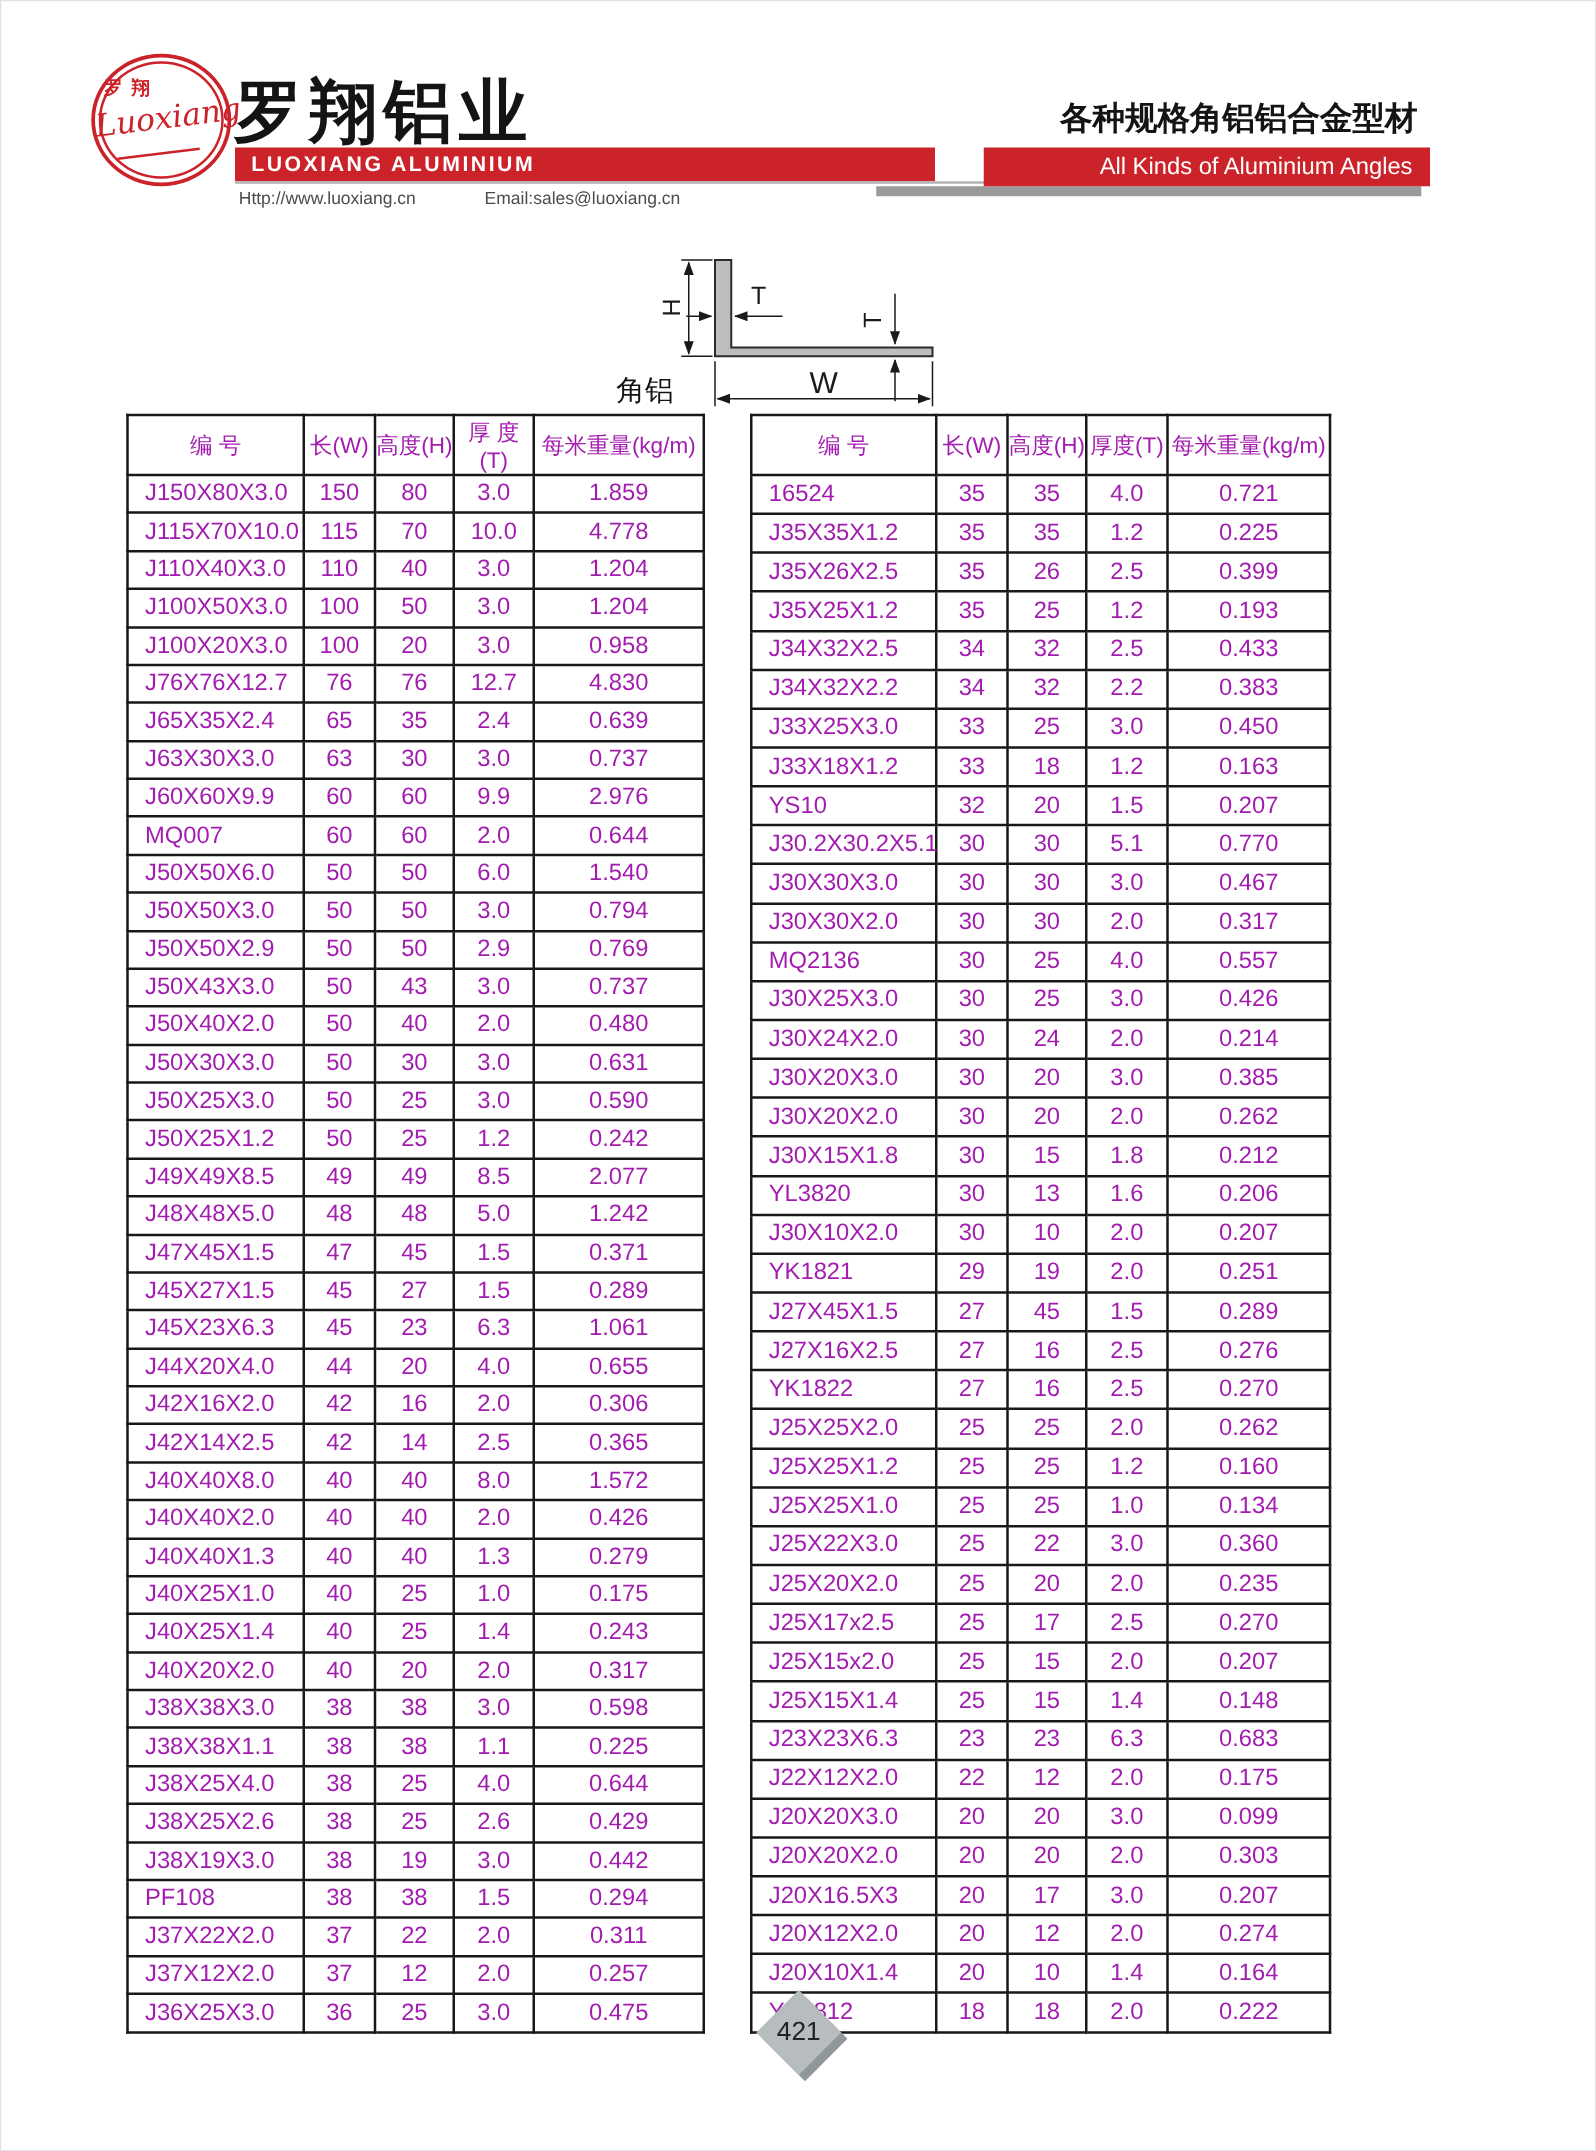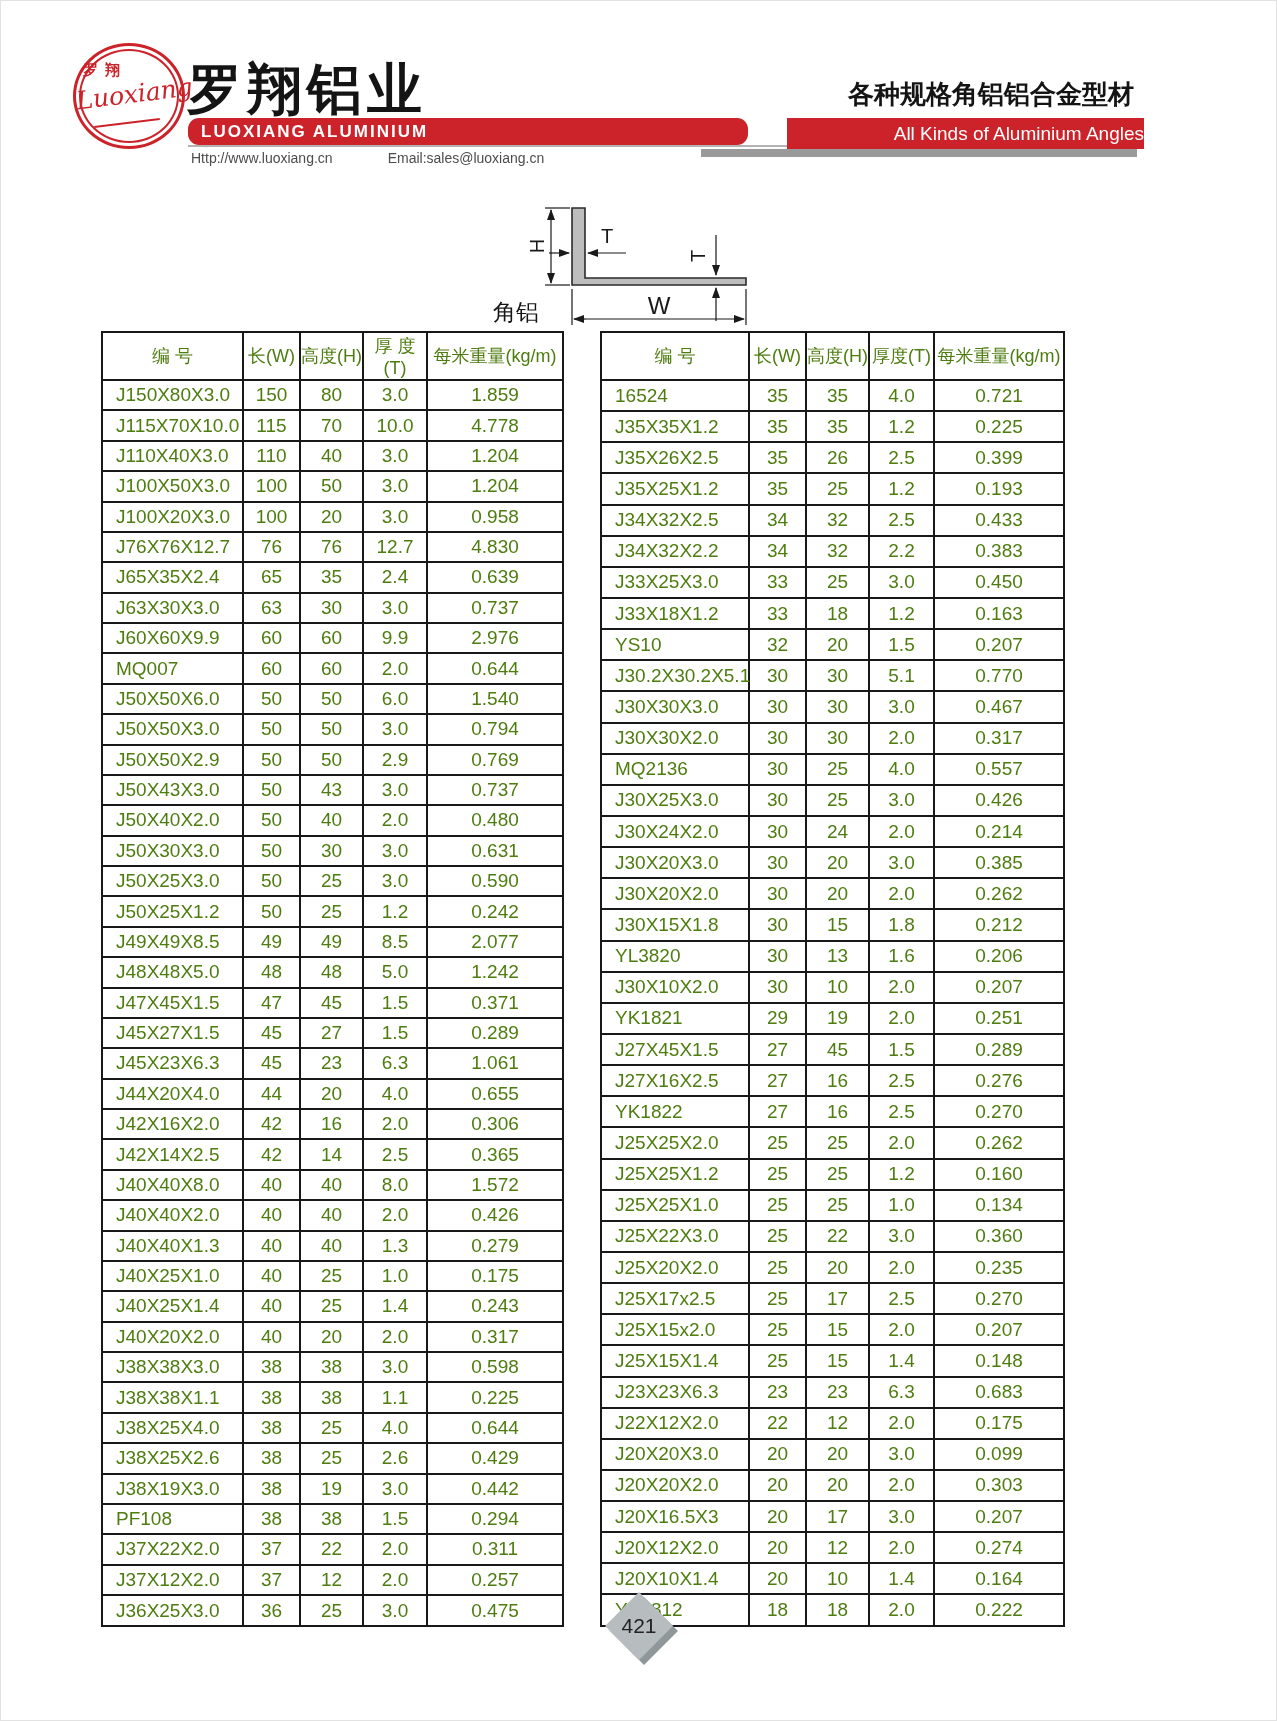--- a/index.html
+++ b/index.html
@@ -8,31 +8,31 @@
     border:1px solid #e2e2e2; box-sizing:border-box; overflow:hidden;
     font-family:"Liberation Sans", sans-serif; color:#161616;
   }
   
   .logo{position:absolute; left:72px; top:42px; width:106px; height:100px; border:3px solid #cc2229; border-radius:50%;}
   .logo-inner{position:absolute; left:3px; top:3px; right:3px; bottom:3px; border:2px solid #cc2229; border-radius:50%;}
   .logo-cn{position:absolute; top:15px; left:0; width:100%; color:#cc2229; font-weight:bold; font-size:15px; letter-spacing:7px; text-indent:7px;}
   .logo-script{position:absolute; top:34px; left:0; width:100%; text-align:center; color:#cc2229; font-size:25px; font-style:italic; font-family:"DejaVu Serif", serif; transform:rotate(-7deg);}
   .logo-underline{position:absolute; left:18px; bottom:22px; width:66px; height:0; border-bottom:2px solid #cc2229; transform:rotate(-7deg);}
   .company-cn{position:absolute; left:186px; top:52px; font-size:55px; font-weight:bold; letter-spacing:5px; color:#141414;}
-  .band-left{position:absolute; left:187px; top:117px; width:560px; height:27px; background:#cc2229; color:#fff; font-weight:bold; font-size:17px; letter-spacing:2px; line-height:27px; padding-left:13px; box-sizing:border-box;border-radius:11px;}
+  .band-left{position:absolute; left:187px; top:117px; width:560px; height:27px; background:#cc2229; color:#fff; font-weight:bold; font-size:17px; letter-spacing:2px; line-height:27px; padding-left:13px; box-sizing:border-box;}
   .header-rule{position:absolute; left:187px; top:144px; width:956px; height:2px; background:#b3b3b3;}
   .contact{position:absolute; left:190px; top:149px; font-size:14px; color:#4c4c4c;}
   .contact span{margin-right:55px;}
   .product-cn{position:absolute; left:643px; top:76px; width:490px; text-align:right; font-size:26px; font-weight:bold; color:#141414;}
-  .band-right{position:absolute; left:786px; top:117px; width:357px; height:31px; background:#cc2229; color:#fff; font-size:19px; line-height:31px; text-align:right; padding-right:0; box-sizing:border-box;}
+  .band-right{position:absolute; left:786px; top:117px; width:357px; height:31px; background:#cc2229; color:#fff; font-size:19px; line-height:31px; text-align:right; padding-right:14px; box-sizing:border-box;}
   .band-right-shadow{position:absolute; left:700px; top:148px; width:436px; height:8px; background:#9a9a9a;}
   
   .diagram{position:absolute; left:440px; top:172px; width:360px; height:158px;}
   
-  table.spec{position:absolute; top:330px; height:1296px; border-collapse:collapse; table-layout:fixed; font-size:19px; color:#4d7c0f; background:#fff;padding-left:20px;}
+  table.spec{position:absolute; top:330px; height:1296px; border-collapse:collapse; table-layout:fixed; font-size:19px; color:#a21caf; background:#fff;padding-left:20px;}
   table.spec th, table.spec td{border:2px solid #181818; padding:0;}
   table.spec th{font-weight:normal; font-size:18px; height:46px; text-align:center;}
   table.spec td.pn{text-align:left; padding-left:13px;}
   table.spec td.num{text-align:center;}
   #table-left{left:100px; width:461px;}
   #table-right{left:599px; width:463px;}
   
   .badge-shadow{position:absolute; left:619px; top:1606px; width:48px; height:48px; background:#8f979b; transform:rotate(45deg);}
   .badge{position:absolute; left:614px; top:1601px; width:48px; height:48px; background:#b7bcbf; transform:rotate(45deg);}
   .badge-num{position:absolute; left:614px; top:1601px; width:48px; height:48px; line-height:48px; text-align:center; font-size:21px; color:#222;}

